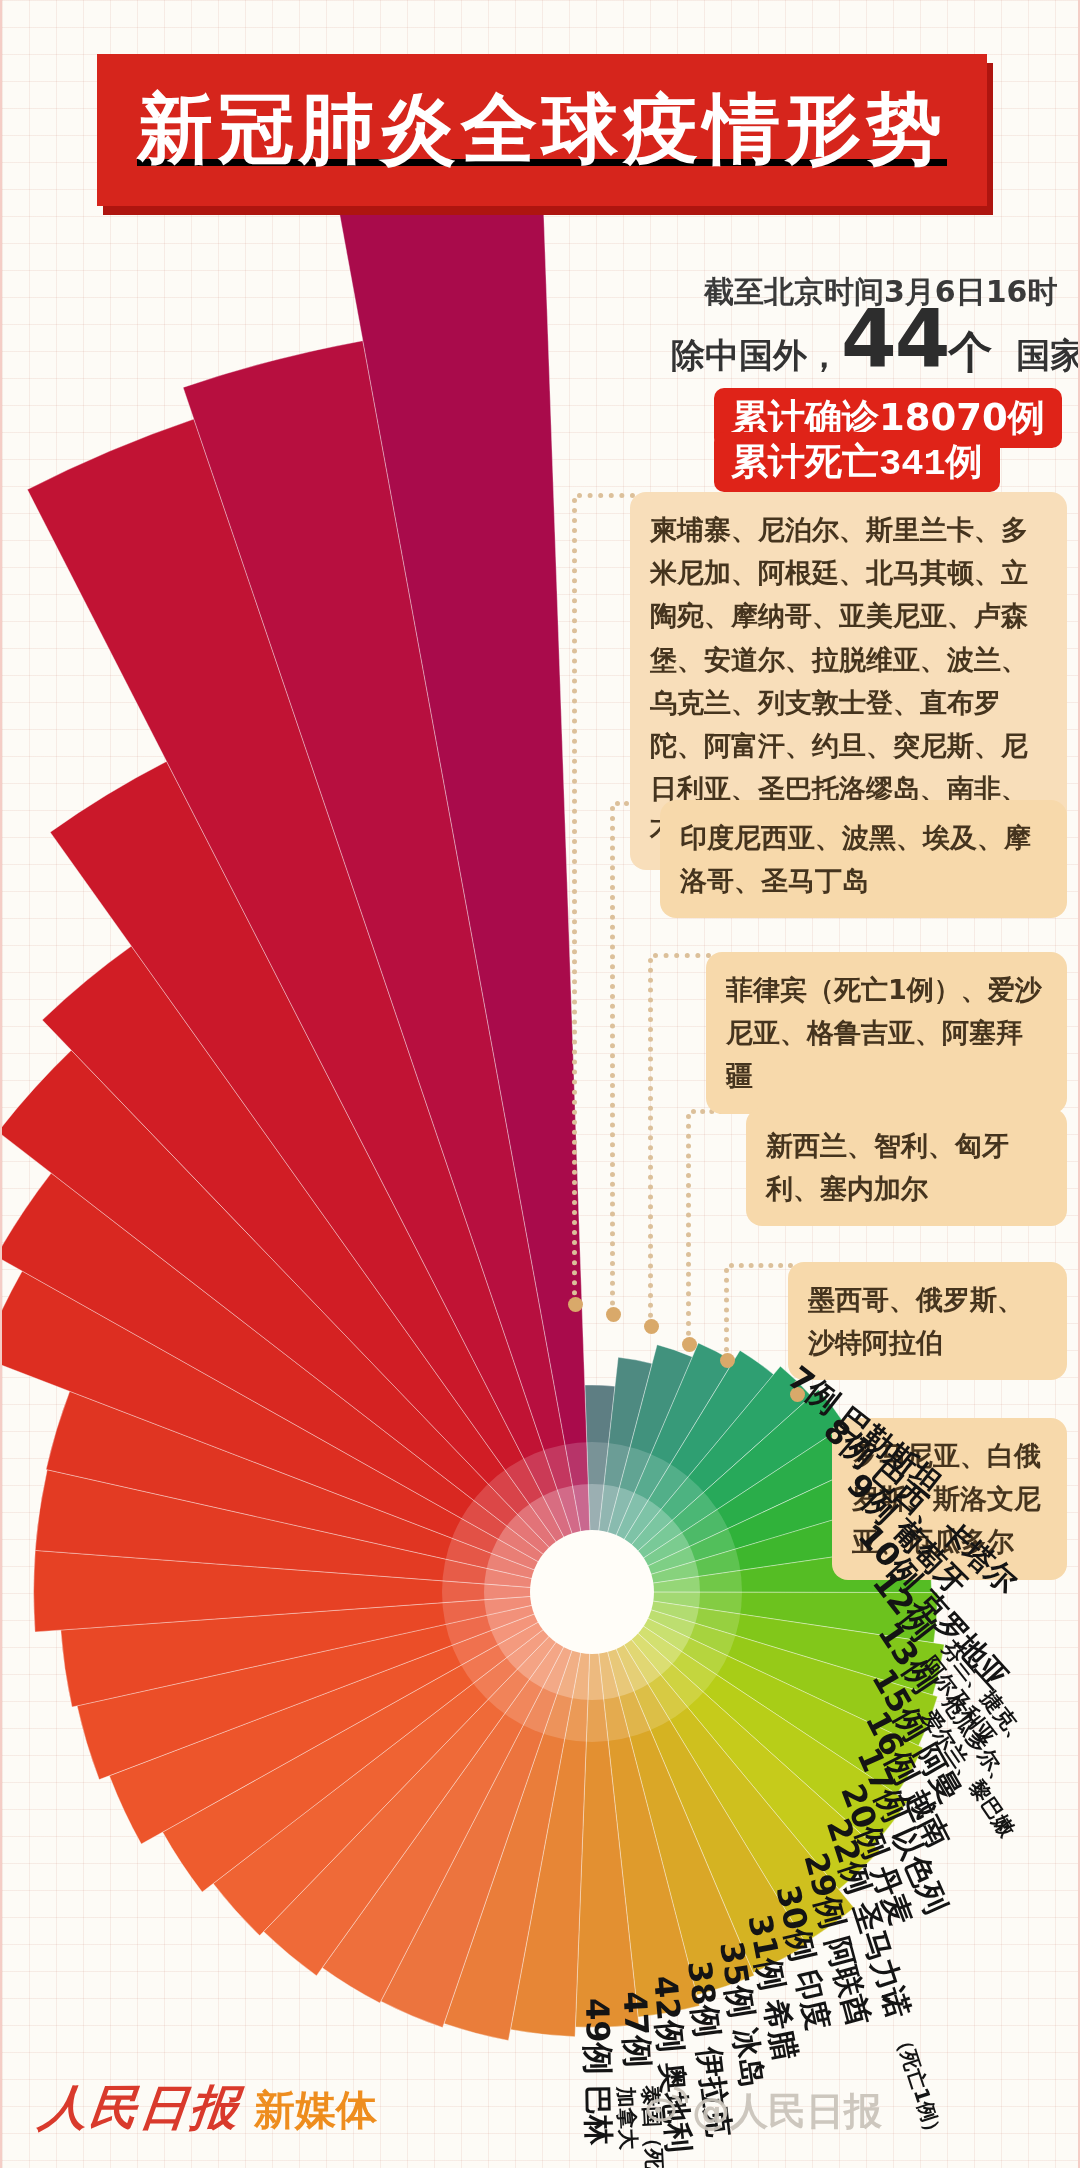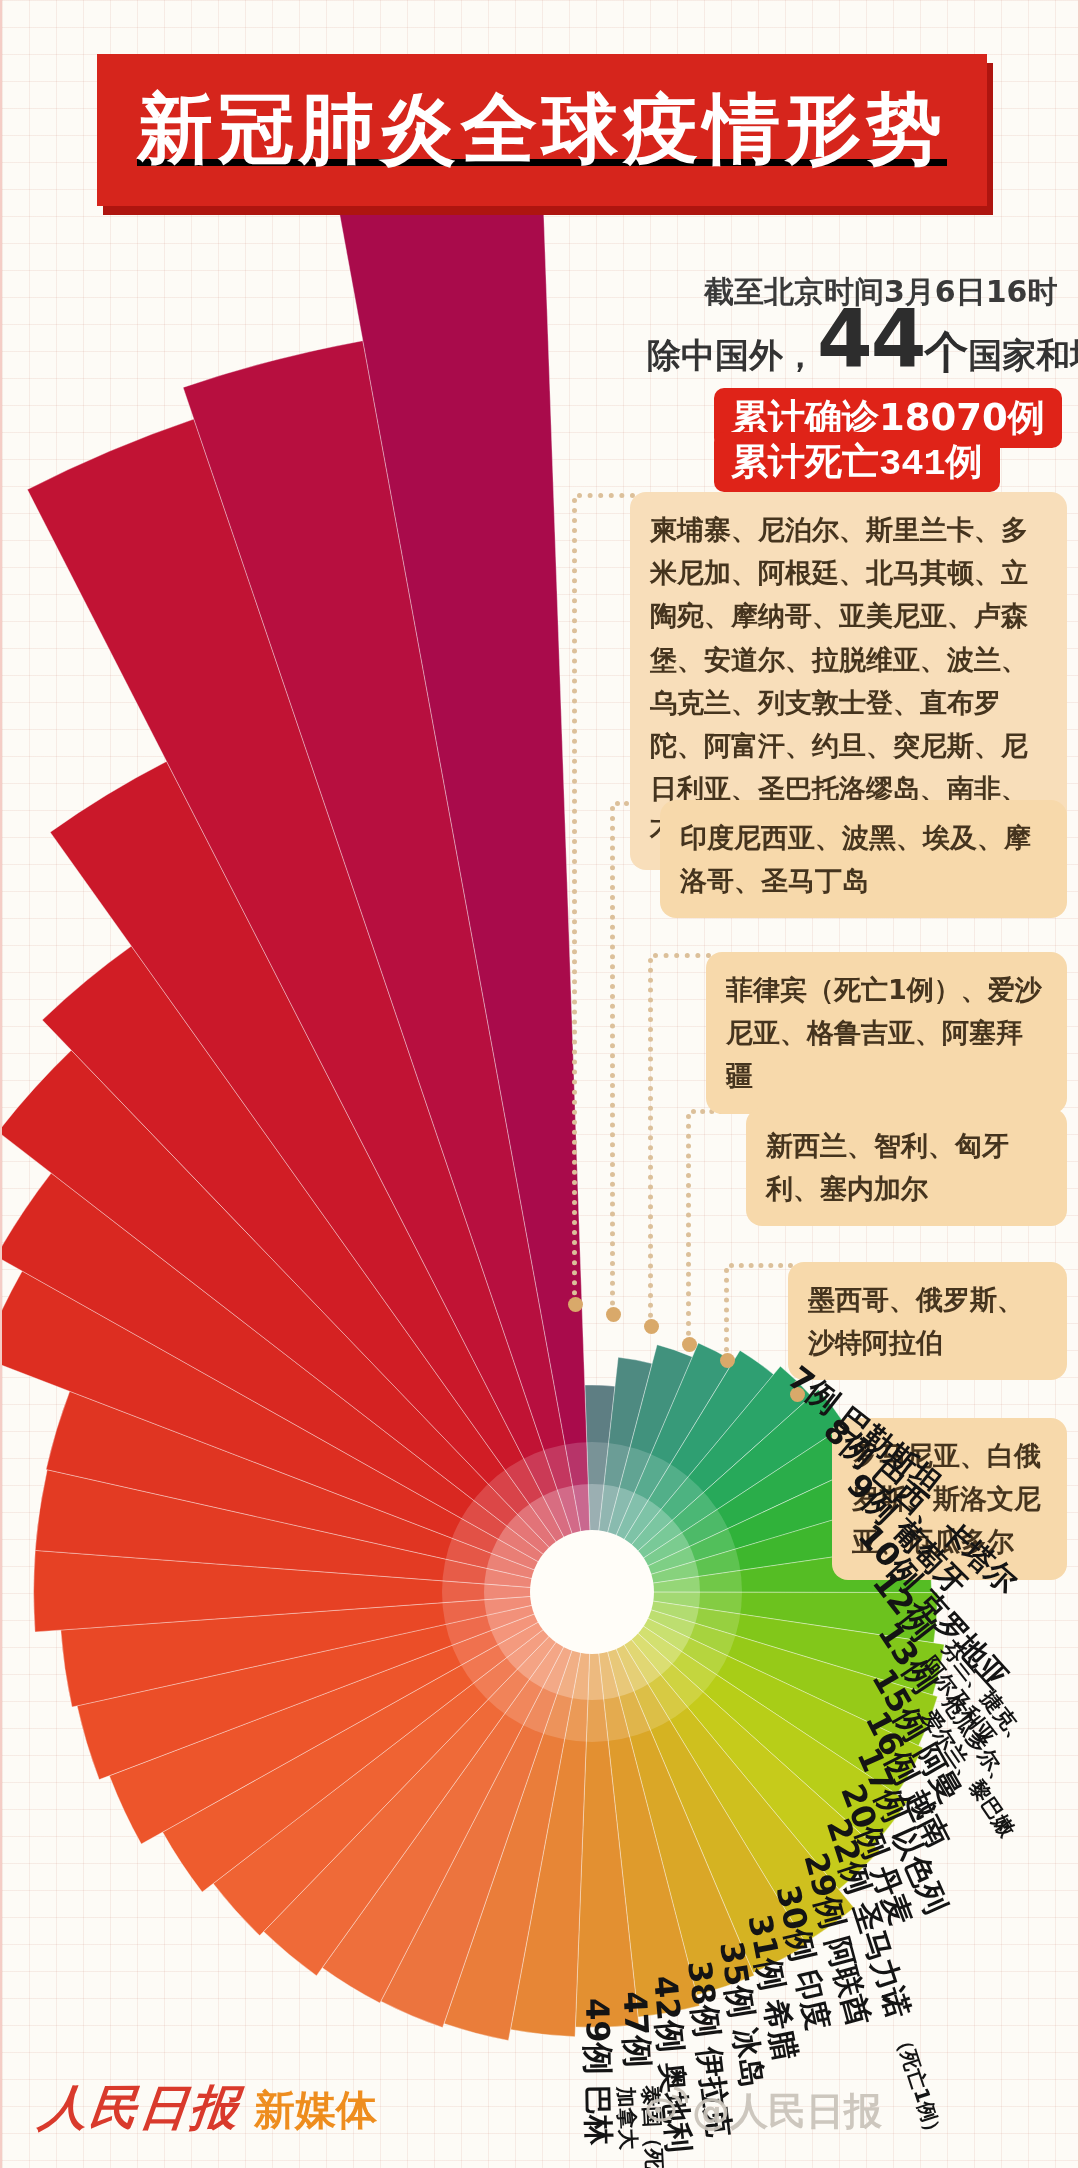--- a/index.html
+++ b/index.html
@@ -12,21 +12,21 @@
     border-left:2px solid #f4cdc6;border-right:2px solid #f4cdc6;box-sizing:border-box;}
   svg.wheel{position:absolute;left:0;top:0;z-index:1;}
   
   .banner{position:absolute;left:95px;top:54px;width:890px;height:152px;background:#d6251c;
     box-shadow:6px 9px 0 #ae150f;z-index:9;display:flex;align-items:center;justify-content:center;text-decoration:underline;}
   .banner .t{color:#fff;font-size:76px;font-weight:900;letter-spacing:5px;white-space:nowrap;}
   
   .stats{position:absolute;left:0;top:0;z-index:8;}
   .as-of{position:absolute;left:702px;top:272px;width:340px;font-size:30px;font-weight:800;color:#3a3a3a;white-space:nowrap;}
   .line2{position:absolute;left:645px;top:300px;display:flex;align-items:baseline;white-space:nowrap;}
-  .line2 .pre,.line2 .suf{font-size:34px;font-weight:800;color:#333;}
+  .line2 .pre,.line2 .suf{font-size:34px;font-weight:800;color:#333;margin-left:24px;}
   .line2 .num{font-size:80px;font-weight:900;color:#2d2d2d;letter-spacing:-2px;line-height:1;}
   .line2 .unit{font-size:44px;font-weight:900;color:#2d2d2d;}
   .pill{position:absolute;left:712px;background:#df2318;color:#fff;font-size:37px;font-weight:900;
     padding:5px 17px;border-radius:10px;white-space:nowrap;}
   .pill.p1{top:388px;} .pill.p2{top:432px;font-family:Liberation Mono, monospace;}
   
   .gbox{position:absolute;background:#f7d9ab;border-radius:16px;padding:16px 20px;color:#45341e;
     font-size:27px;font-weight:700;line-height:1.6;z-index:6;box-sizing:border-box;}
   .gb1{left:628px;top:492px;width:437px;background:#f8deba;}
   .gb2{left:658px;top:800px;width:407px;}

